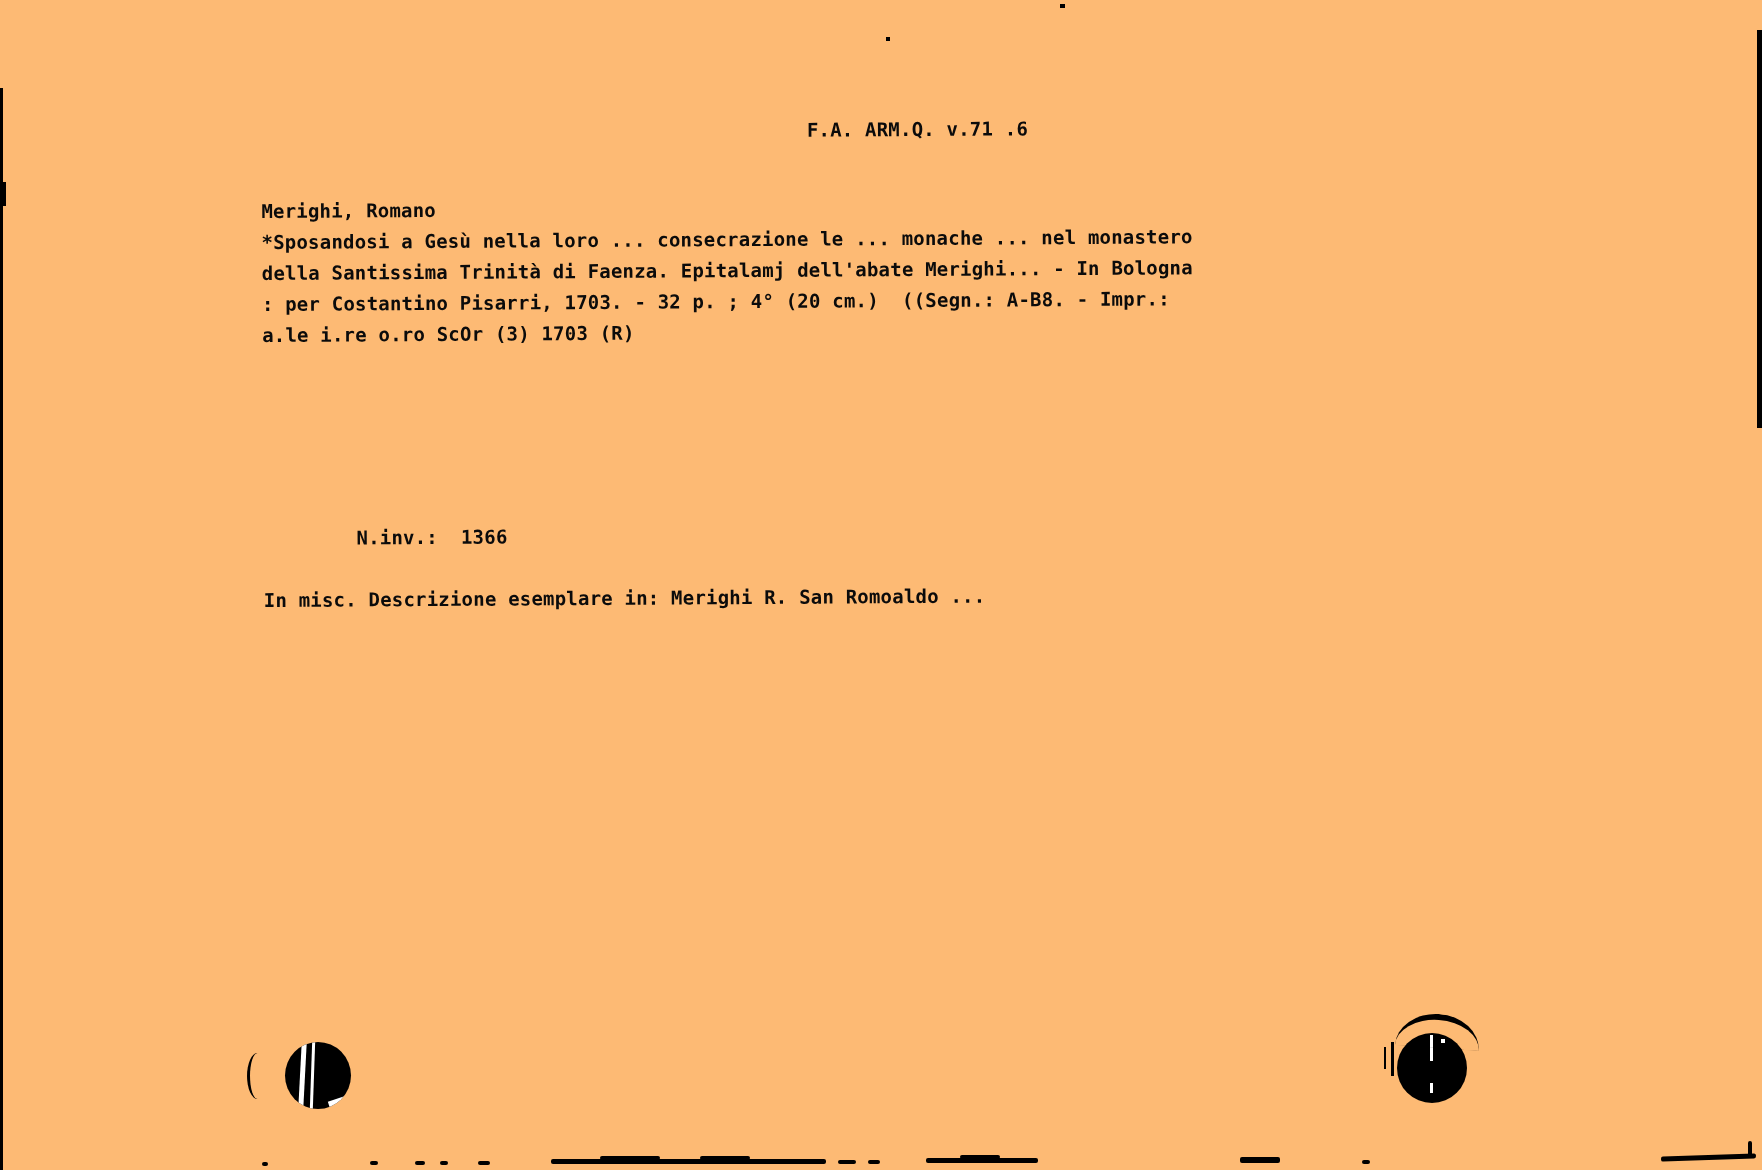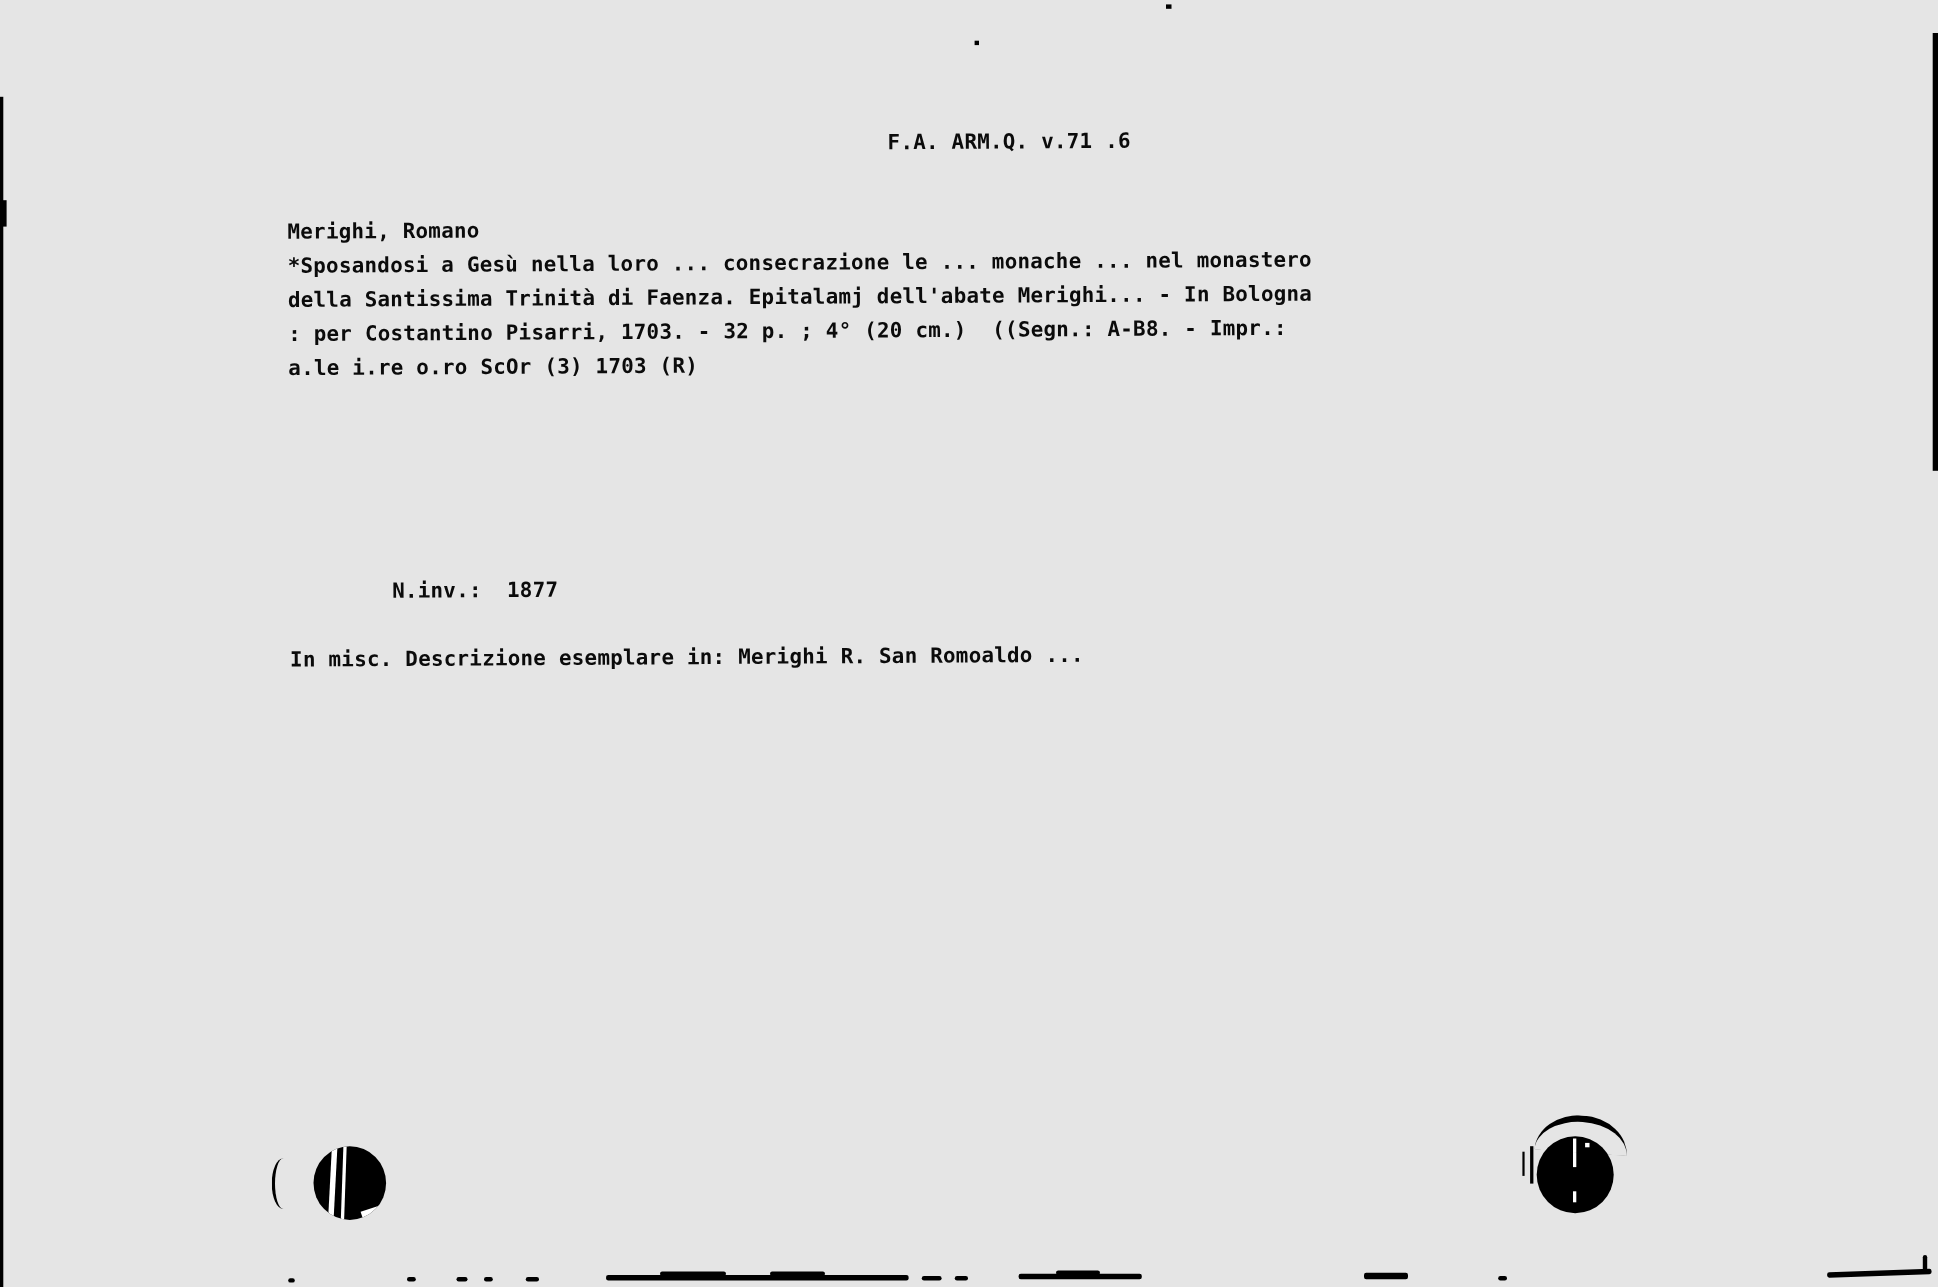--- a/index.html
+++ b/index.html
@@ -4,21 +4,21 @@
 <style>
   html, body {
     margin: 0;
     padding: 0;
     background: #ffffff;
   }
   .scan {
     position: relative;
     width: 1762px;
     height: 1170px;
-    background: #e5e5e5;
+    background: #fdba74;
     overflow: hidden;
     font-family: "DejaVu Sans Mono", monospace;
     text-decoration: underline;
   }
   .text-layer {
     position: absolute;
     left: 0; top: 0;
     width: 1762px; height: 1170px;
     transform: rotate(-0.35deg);
     transform-origin: 260px 320px;
@@ -106,21 +106,21 @@
     <div class="record-block">
       <div class="line">Merighi, Romano</div>
       <div class="line">*Sposandosi a Gesù nella loro ... consecrazione le ... monache ... nel monastero</div>
       <div class="line">della Santissima Trinità di Faenza. Epitalamj dell'abate Merighi... - In Bologna</div>
       <div class="line">: per Costantino Pisarri, 1703. - 32 p. ; 4° (20 cm.)  ((Segn.: A-B8. - Impr.:</div>
       <div class="line">a.le i.re o.ro ScOr (3) 1703 (R)</div>
     </div>
 
     <div class="inv-block">
       <div class="line">
-        <span>N.inv.:</span><span class="inv-value">1877</span>
+        <span>N.inv.:</span><span class="inv-value">1366</span>
       </div>
       <div class="line">In misc. Descrizione esemplare in: Merighi R. San Romoaldo ...</div>
     </div>
 
   </div>
 
   <div class="punch-hole hole-left">
     <div class="hole-streak" style="left:15px; top:0; width:5px; height:67px; transform:rotate(3deg);"></div>
     <div class="hole-streak" style="left:26px; top:0; width:3px; height:67px; transform:rotate(2deg);"></div>
     <div class="hole-streak" style="left:44px; top:56px; width:22px; height:11px; transform:rotate(-18deg);"></div>

